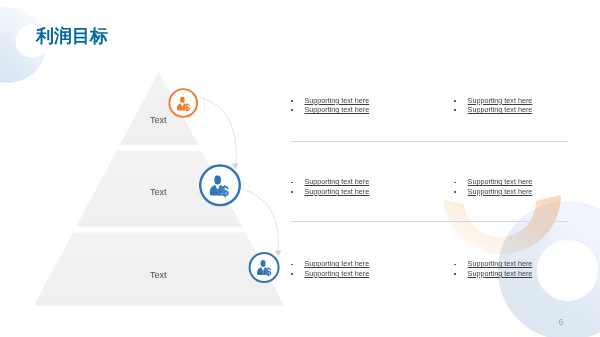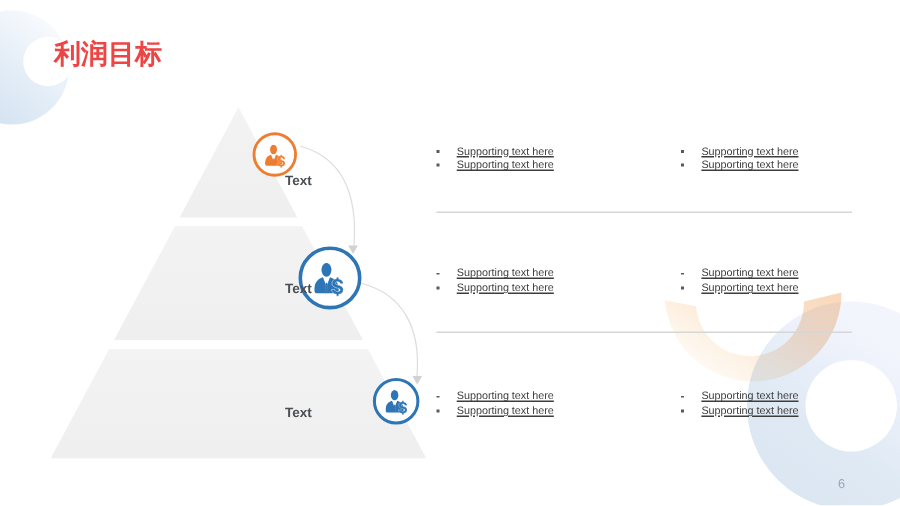--- a/index.html
+++ b/index.html
@@ -1,23 +1,23 @@
 <!DOCTYPE html>
 <html><head>
 <meta charset="utf-8">
 <style>
   html,body{margin:0;padding:0;}
   body{width:600px;height:337px;overflow:hidden;background:#fff;
        font-family:"Liberation Sans",sans-serif;-webkit-font-smoothing:antialiased;}
   .slide{position:relative;width:600px;height:337px;background:#ffffff;overflow:hidden;}
   #bg{position:absolute;left:0;top:0;}
   .title{position:absolute;left:36px;top:26px;font-size:18px;font-weight:700;
-         color:#ef4444;line-height:20px;white-space:nowrap;}
-  .pyr-label{position:absolute;font-size:9px;font-weight:700;color:#4a4f54;
-             white-space:nowrap;line-height:9px;margin-left:40px;}
+         color:#0369a1;line-height:20px;white-space:nowrap;}
+  .pyr-label{position:absolute;font-size:9px;font-weight:400;color:#4a4f54;
+             white-space:nowrap;line-height:9px;}
   .bullets{position:absolute;white-space:nowrap;}
   .bline{position:relative;height:9.6px;font-size:7.2px;color:#3d3d3d;
          line-height:9.6px;}
   .bline .dot{position:absolute;left:0;top:4.2px;width:1.9px;height:1.9px;
               background:#5a5a5a;}
   .bline .txt{position:absolute;left:13.6px;top:0;text-decoration:underline;}
   .divider{position:absolute;height:1px;background:#d6d6d6;}
   .pgnum{position:absolute;font-size:8.5px;color:#9aa6b2;line-height:8px;}
   svg{display:block;}
 </style>

